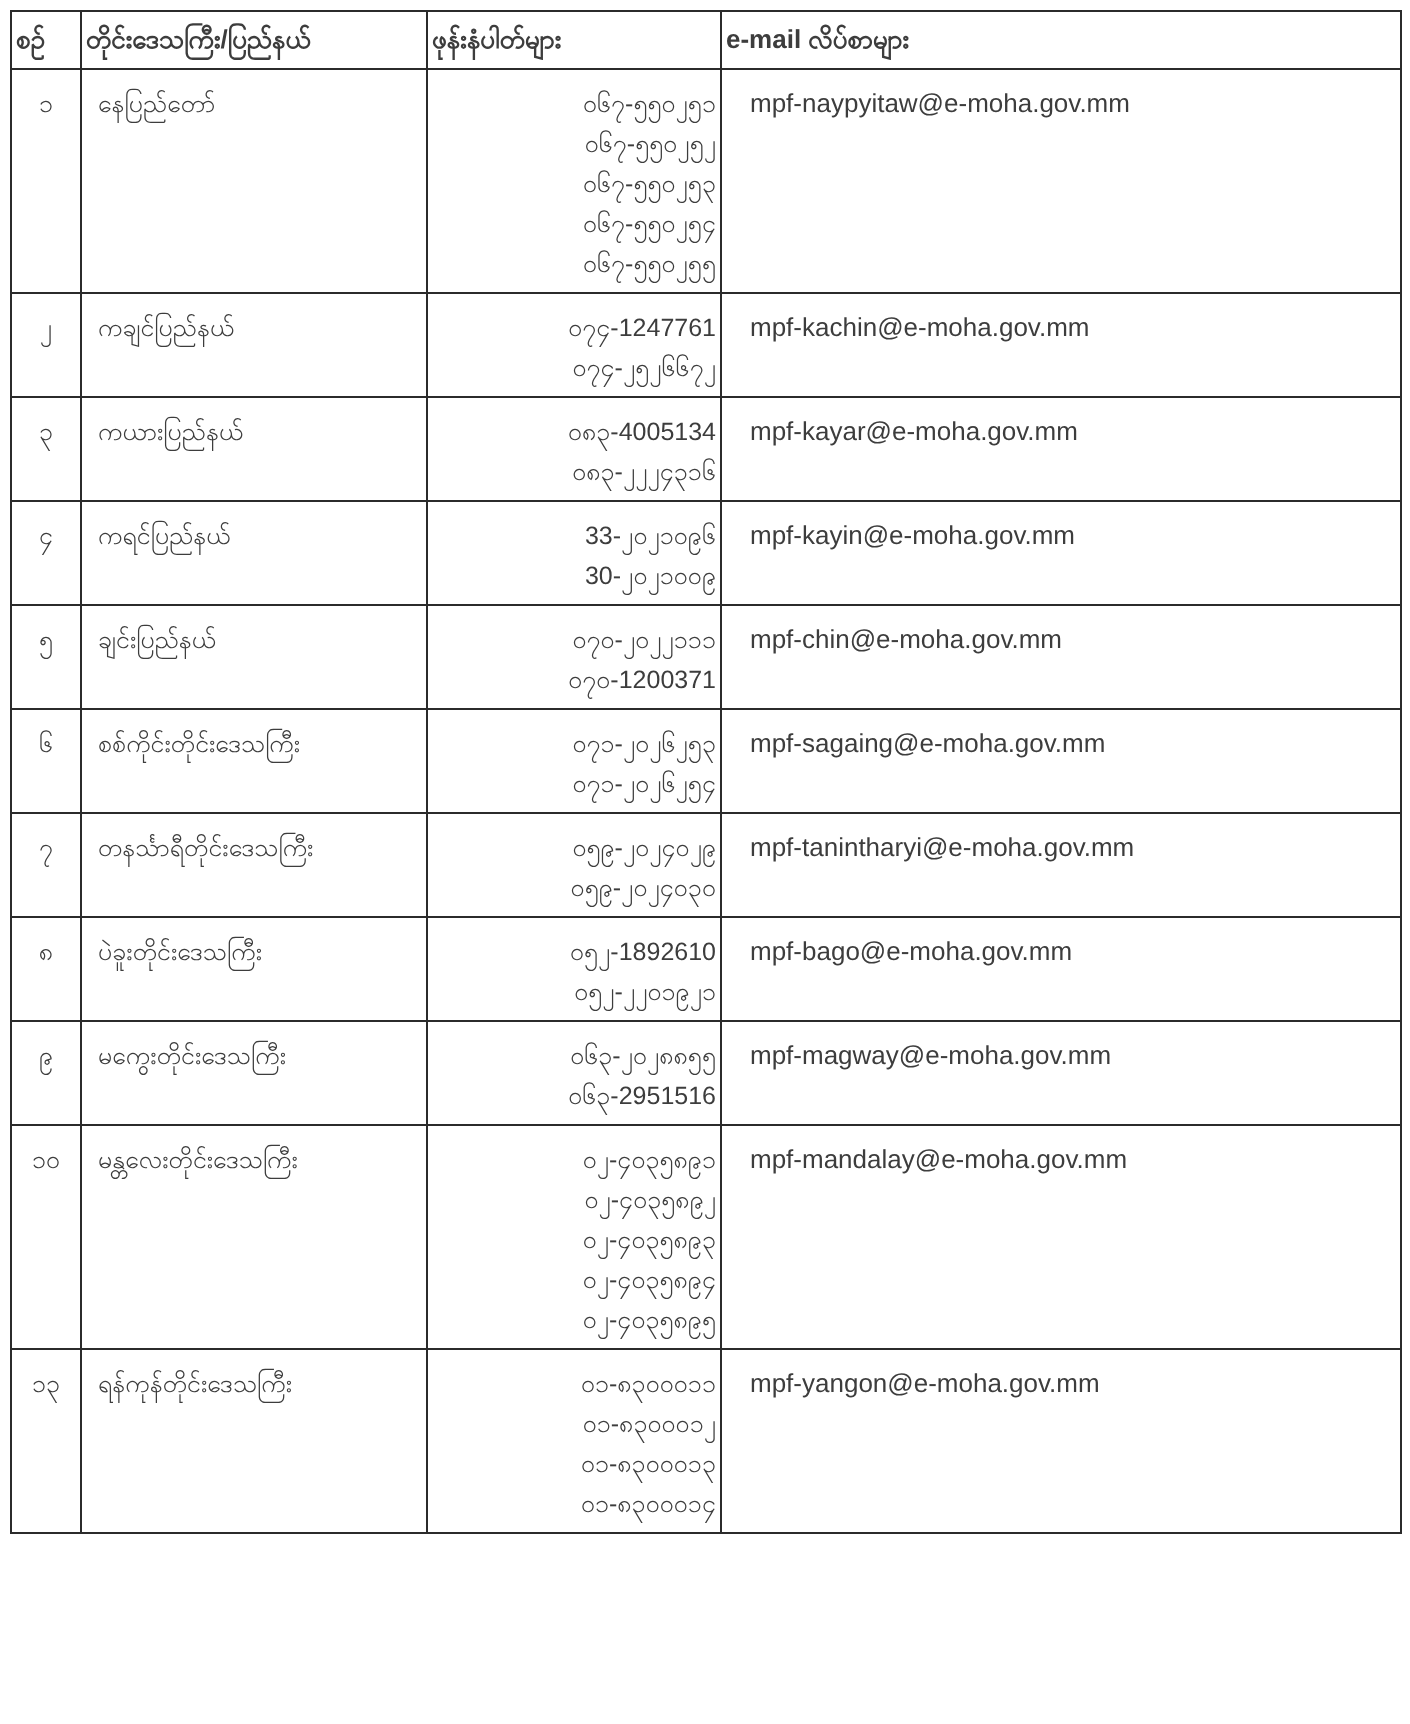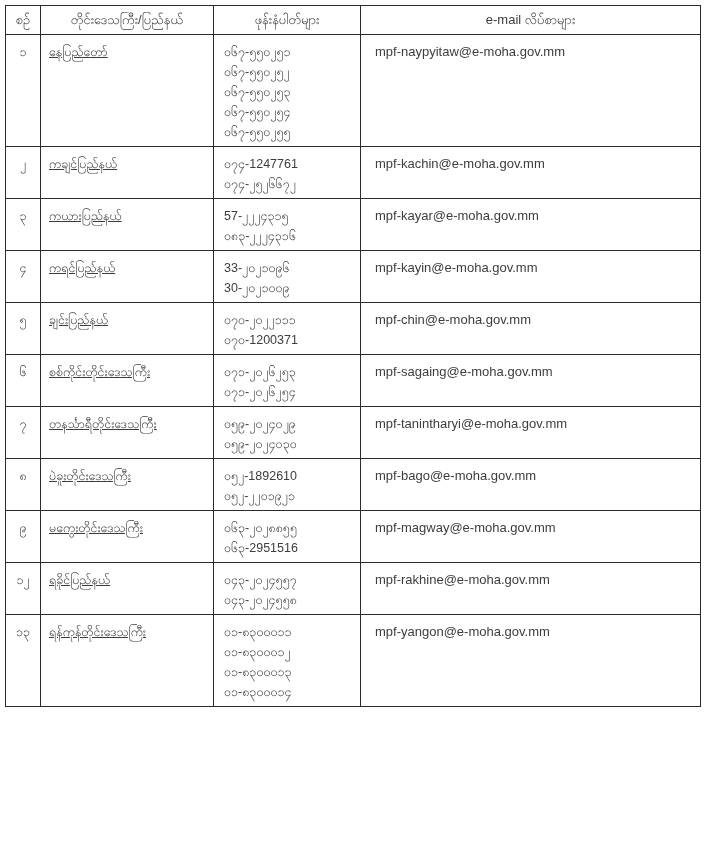--- a/index.html
+++ b/index.html
@@ -30,41 +30,41 @@
   table.contact-table td{
     border:1.5px solid var(--border);
     vertical-align:top;
     box-sizing:border-box;
   }
   col.c-no{width:35px;}
   col.c-region{width:173px;}
   col.c-phone{width:147px;}
   col.c-email{width:340px;}
   thead th{
-    font-weight:normal;
-    text-align:center;
+    font-weight:bold;
+    text-align:left;
     font-size:13px;
     padding:6px 2px;
     line-height:16px;
   }
   td.cell-no{
     text-align:center;
     font-size:12.5px;
     padding:8px 2px 4px 2px;
     line-height:19px;
   }
   td.cell-region{
     font-size:12.5px;
     padding:8px 4px 4px 8px;
     line-height:19px;
-    text-decoration:underline;
   }
   td.cell-phone{
     font-size:12.5px;
     padding:7px 2px 4px 10px;
+    text-align:right;
   }
   td.cell-phone .phone-line{
     line-height:20px;
     white-space:nowrap;
   }
   td.cell-email{
     font-size:13px;
     padding:8px 4px 4px 14px;
     line-height:17px;
     margin-left:32px;
@@ -109,21 +109,21 @@
           <td class="cell-phone">
             <div class="phone-line">၀၇၄-1247761</div>
             <div class="phone-line">၀၇၄-၂၅၂၆၆၇၂</div>
           </td>
           <td class="cell-email">mpf-kachin@e-moha.gov.mm</td>
         </tr>
         <tr>
           <td class="cell-no">၃</td>
           <td class="cell-region">ကယားပြည်နယ်</td>
           <td class="cell-phone">
-            <div class="phone-line">57-၂၂၂၄၃၁၅</div>
+            <div class="phone-line">၀၈၃-4005134</div>
             <div class="phone-line">၀၈၃-၂၂၂၄၃၁၆</div>
           </td>
           <td class="cell-email">mpf-kayar@e-moha.gov.mm</td>
         </tr>
         <tr>
           <td class="cell-no">၄</td>
           <td class="cell-region">ကရင်ပြည်နယ်</td>
           <td class="cell-phone">
             <div class="phone-line">33-၂၀၂၁၀၉၆</div>
             <div class="phone-line">30-၂၀၂၁၀၀၉</div>
@@ -169,27 +169,30 @@
         <tr>
           <td class="cell-no">၉</td>
           <td class="cell-region">မကွေးတိုင်းဒေသကြီး</td>
           <td class="cell-phone">
             <div class="phone-line">၀၆၃-၂၀၂၈၈၅၅</div>
             <div class="phone-line">၀၆၃-2951516</div>
           </td>
           <td class="cell-email">mpf-magway@e-moha.gov.mm</td>
         </tr>
         <tr>
-          <td class="cell-no">၁၂</td>
-          <td class="cell-region">ရခိုင်ပြည်နယ်</td>
-          <td class="cell-phone">
-            <div class="phone-line">၀၄၃-၂၀၂၄၅၅၇</div>
-            <div class="phone-line">၀၄၃-၂၀၂၄၅၅၈</div>
-          </td>
-          <td class="cell-email">mpf-rakhine@e-moha.gov.mm</td>
+          <td class="cell-no">၁၀</td>
+          <td class="cell-region">မန္တလေးတိုင်းဒေသကြီး</td>
+          <td class="cell-phone">
+            <div class="phone-line">၀၂-၄၀၃၅၈၉၁</div>
+            <div class="phone-line">၀၂-၄၀၃၅၈၉၂</div>
+            <div class="phone-line">၀၂-၄၀၃၅၈၉၃</div>
+            <div class="phone-line">၀၂-၄၀၃၅၈၉၄</div>
+            <div class="phone-line">၀၂-၄၀၃၅၈၉၅</div>
+          </td>
+          <td class="cell-email">mpf-mandalay@e-moha.gov.mm</td>
         </tr>
         <tr>
           <td class="cell-no">၁၃</td>
           <td class="cell-region">ရန်ကုန်တိုင်းဒေသကြီး</td>
           <td class="cell-phone">
             <div class="phone-line">၀၁-၈၃၀၀၀၁၁</div>
             <div class="phone-line">၀၁-၈၃၀၀၀၁၂</div>
             <div class="phone-line">၀၁-၈၃၀၀၀၁၃</div>
             <div class="phone-line">၀၁-၈၃၀၀၀၁၄</div>
           </td>

